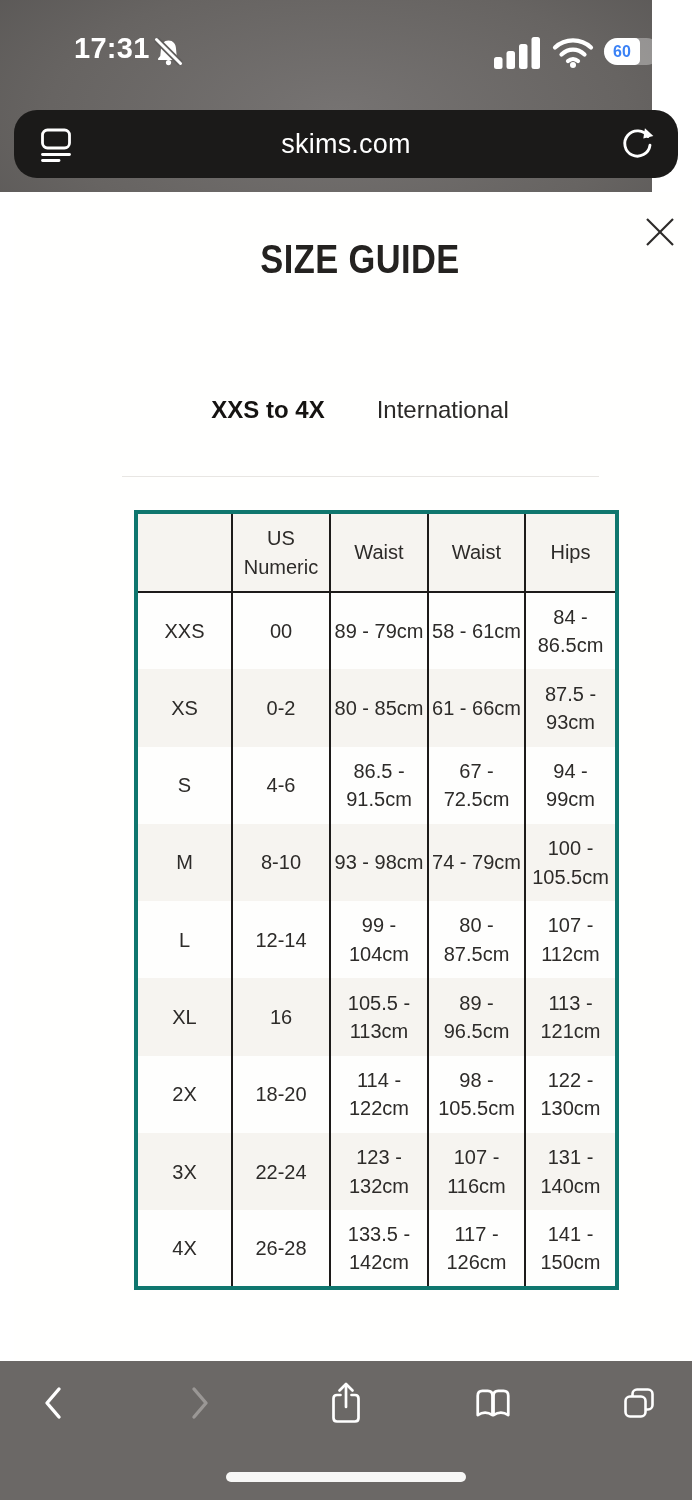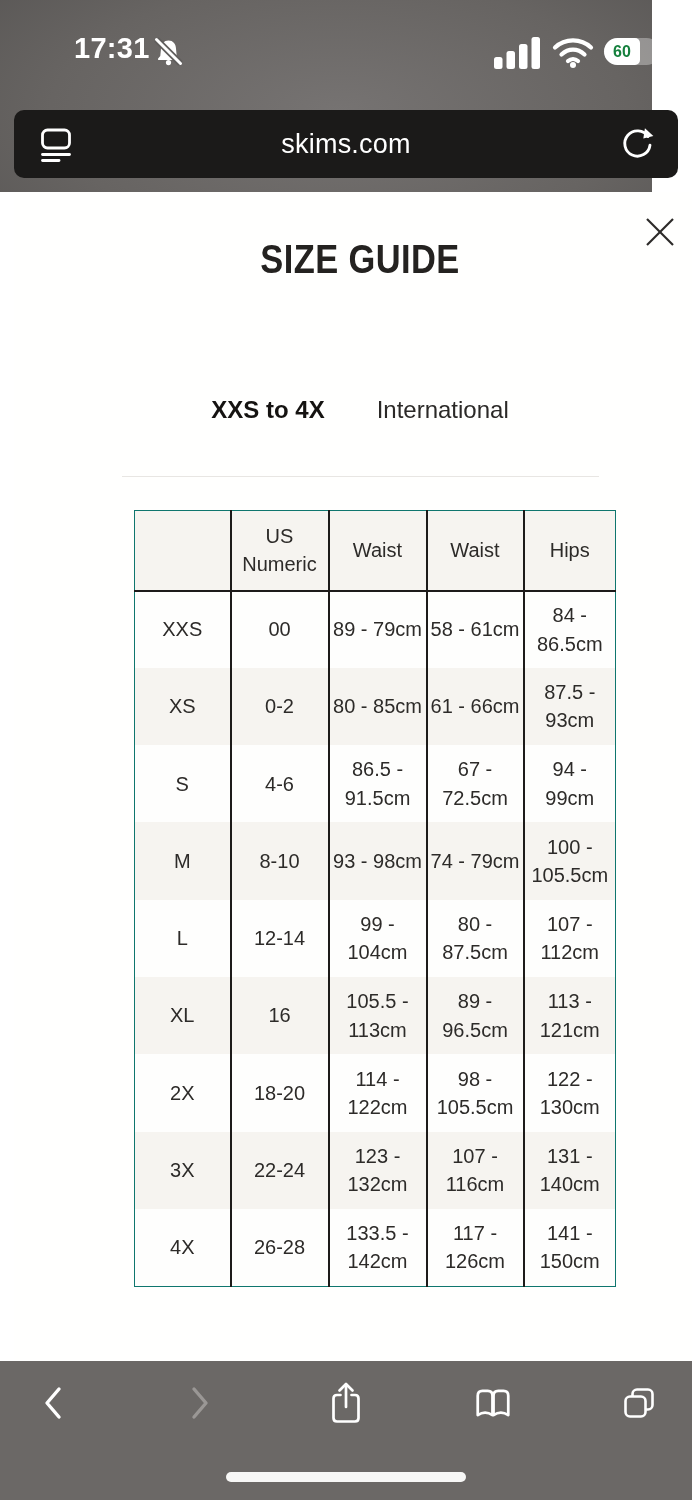--- a/index.html
+++ b/index.html
@@ -12,26 +12,26 @@
     background:radial-gradient(ellipse 85% 130% at 52% 58%, #767372 0%, #676462 52%, #4f4d4c 105%); }
   .status-bar { position:absolute; top:30px; left:0; width:100%; height:42px; }
   .status-time { position:absolute; left:74px; top:2px; color:#fff; font-size:29px; font-weight:700; letter-spacing:0.3px; }
   .bell-icon { position:absolute; left:152px; top:5px; }
   .sig-icon  { position:absolute; left:494px; top:7px; }
   .wifi-icon { position:absolute; left:552px; top:7px; }
   .battery   { position:absolute; left:604px; top:8px; width:56px; height:27px;
     background:rgba(255,255,255,0.33); border-radius:13.5px; }
   .battery-fill { position:absolute; left:0; top:0; width:36px; height:27px; background:#fff;
     border-radius:13.5px 5px 5px 13.5px; display:flex; align-items:center; justify-content:center; }
-  .battery-fill span { font-size:16px; font-weight:700; color:#15803d; }
+  .battery-fill span { font-size:16px; font-weight:700; color:#3b82f6; }
   .battery-nub { position:absolute; right:-5px; top:8.5px; width:3.5px; height:10px;
     background:rgba(255,255,255,0.45); border-radius:2px; }
 
   .url-bar { position:absolute; left:14px; top:110px; width:664px; height:68px;
-    background:#1b1a19; border-radius:10px; display:flex; align-items:center; justify-content:center; }
+    background:#1b1a19; border-radius:23px; display:flex; align-items:center; justify-content:center; }
   .url-text { color:#fff; font-size:27px; letter-spacing:0.2px; }
   .page-menu-btn { position:absolute; left:26px; top:17px; width:34px; height:36px; background:none; border:none; cursor:pointer; }
   .reload-btn { position:absolute; right:22px; top:15px; width:38px; height:38px; background:none; border:none; cursor:pointer; }
 
   
   .content { position:absolute; top:192px; left:14px; width:692px; height:1169px; background:#fffffe; }
   .close-btn { position:absolute; top:22px; left:630px; width:36px; height:36px; background:none; border:none; cursor:pointer; }
   .modal-title { position:absolute; top:44px; left:0; width:100%; text-align:center;
     font-size:41px; font-weight:700; letter-spacing:0.5px; color:#242220;
     transform:scaleX(0.84); transform-origin:50% 50%; }
@@ -39,21 +39,21 @@
   .tab { font-size:24px; color:#2b2927; background:none; border:none; cursor:pointer; line-height:36px; }
   .tab.active { font-weight:700; color:#151311; }
   .tabs-divider { position:absolute; top:284px; left:108px; width:477px; height:1px; background:#e8e6e3; }
 
   table.size-table { position:absolute; top:318px; left:120px; width:481px;
     border-collapse:collapse; table-layout:fixed; }
   .size-table th, .size-table td { font-weight:400; text-align:center; vertical-align:middle;
     font-size:20px; line-height:1.42; color:#2d2b29; padding:2px 3px;
     border-left:2px solid #1d1b1a; }
   .size-table th:first-child, .size-table td:first-child { border-left:none; }
-  table.size-table { border:1px solid #0f766e; }
+  table.size-table { border:4px solid #0f766e; }
   .size-table thead tr { height:80px; background:#f6f4f0; }
   .size-table thead th { border-bottom:2px solid #1d1b1a; }
   .size-table tbody tr { height:77.3px; background:#fefefd; }
   .size-table tbody tr:nth-child(even) { background:#f6f4f0; }
 
   
   .toolbar { position:absolute; top:1361px; left:0; width:692px; height:139px; background:#6b6866; }
   .toolbar-row { position:absolute; top:12px; left:0; width:100%; padding:0 30px;
     display:flex; justify-content:space-between; align-items:center; height:60px; }
   .tb-btn { width:46px; height:56px; background:none; border:none; cursor:pointer;

